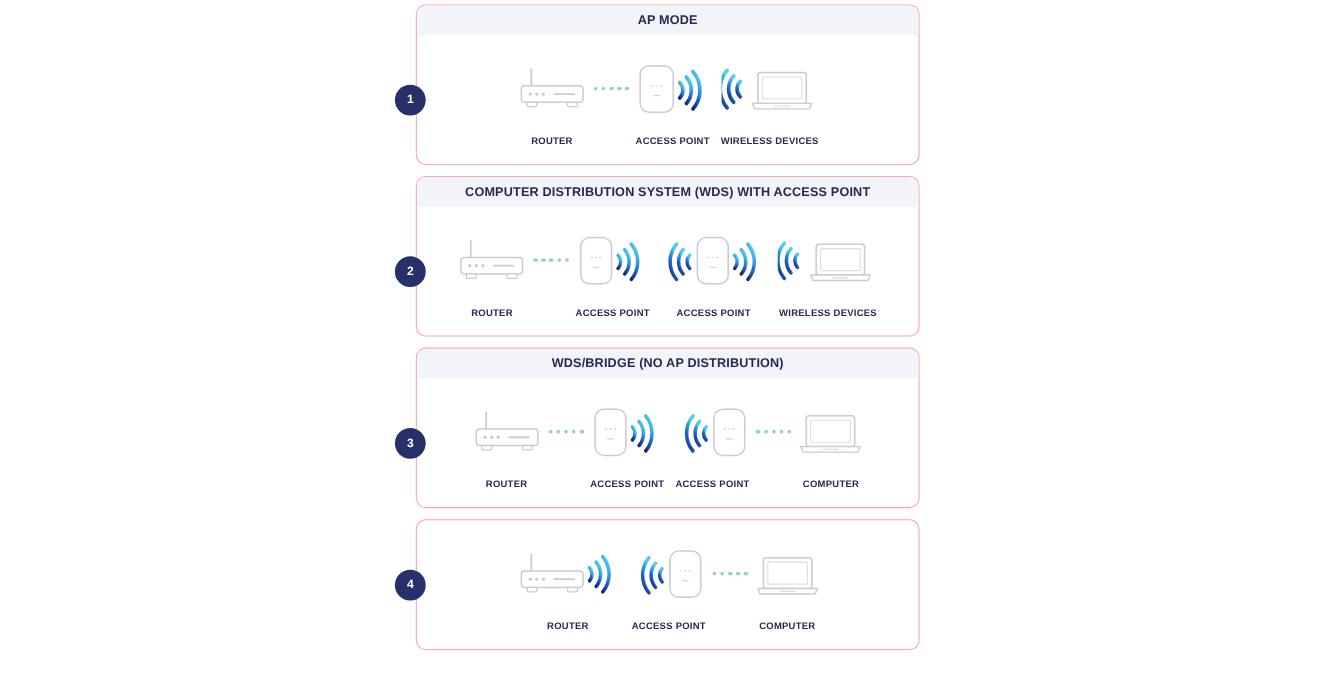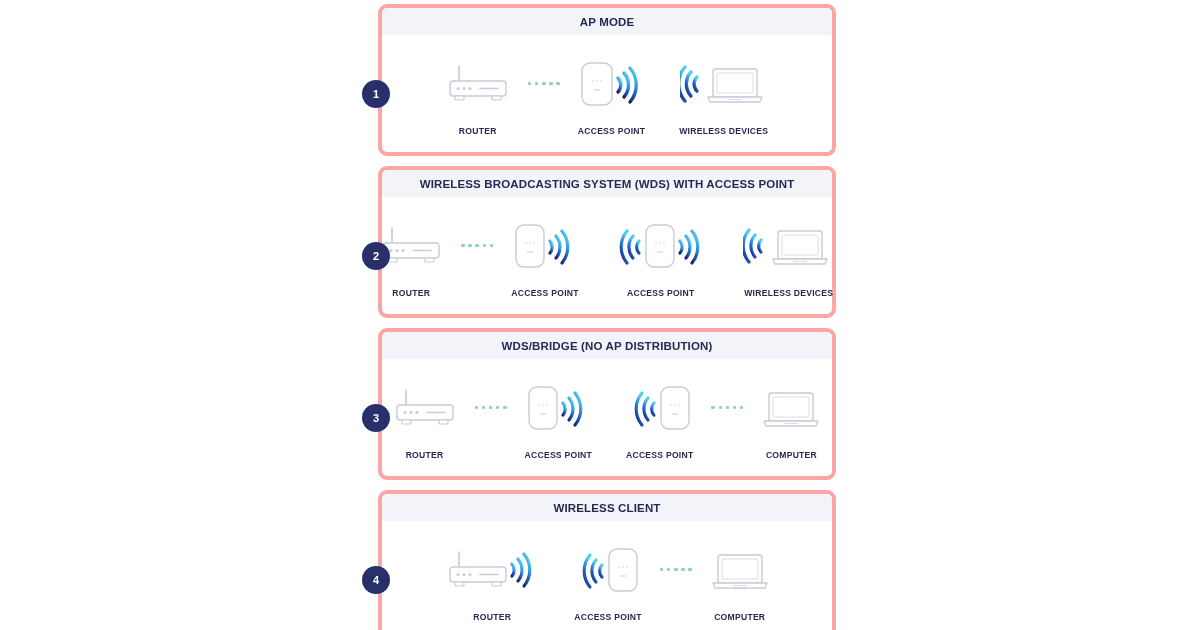--- a/index.html
+++ b/index.html
@@ -21,21 +21,21 @@
   }
   .panels {
     position: absolute;
     left: 378px;
     top: 4px;
     width: 458px;
   }
   .panel {
     position: relative;
     background: #ffffff;
-    border: 4px solid #fca5a5;
+    border: 1px solid #fca5a5;
     border-radius: 9px;
     box-sizing: border-box;
     margin-bottom: 10px;
     overflow: visible;
   }
   .panel-header {
     background: #f3f4f9;
     border-radius: 8px 8px 0 0;
     height: 27px;
     display: flex;
@@ -71,21 +71,21 @@
     font-weight: bold;
     display: flex;
     align-items: center;
     justify-content: center;
     z-index: 5;
   }
   .flow {
     display: flex;
     align-items: flex-start;
     justify-content: center;
-    gap: 12px;
+    gap: 0px;
     margin-top: 4px;
   }
   .node {
     display: flex;
     flex-direction: column;
     align-items: center;
   }
   .node-art {
     height: 56px;
     display: flex;
@@ -203,21 +203,21 @@
             </div>
             <div class="node-label">WIRELESS DEVICES</div>
           </div>
 
         </div>
       </div>
     </div>
 
     <div class="panel">
       <div class="panel-header">
-        <div class="panel-title">WIRELESS BROADCASTING SYSTEM (WDS) WITH ACCESS POINT</div>
+        <div class="panel-title">COMPUTER DISTRIBUTION SYSTEM (WDS) WITH ACCESS POINT</div>
       </div>
       <div class="panel-body">
         <div class="badge">2</div>
         <div class="flow">
 
           <div class="node">
             <div class="node-art">
               <svg width="64" height="44" viewBox="0 0 64 44">
                 <line x1="13" y1="4" x2="13" y2="20" stroke="#c9cbd6" stroke-width="1.6" stroke-linecap="round"></line>
                 <rect x="4" y="19" width="56" height="15" rx="3" fill="#fff" stroke="#c9cbd6" stroke-width="1.4"></rect>
@@ -386,23 +386,20 @@
               </svg>
             </div>
             <div class="node-label">COMPUTER</div>
           </div>
 
         </div>
       </div>
     </div>
 
     <div class="panel">
-      <div class="panel-header">
-        <div class="panel-title">WIRELESS CLIENT</div>
-      </div>
       <div class="panel-body">
         <div class="badge">4</div>
         <div class="flow">
 
           <div class="node">
             <div class="node-art">
               <svg width="96" height="50" viewBox="0 0 96 50">
                 <line x1="15" y1="7" x2="15" y2="23" stroke="#c9cbd6" stroke-width="1.6" stroke-linecap="round"></line>
                 <rect x="6" y="22" width="56" height="15" rx="3" fill="#fff" stroke="#c9cbd6" stroke-width="1.4"></rect>
                 <circle cx="14" cy="29.5" r="1.5" fill="#c9cbd6"></circle>

